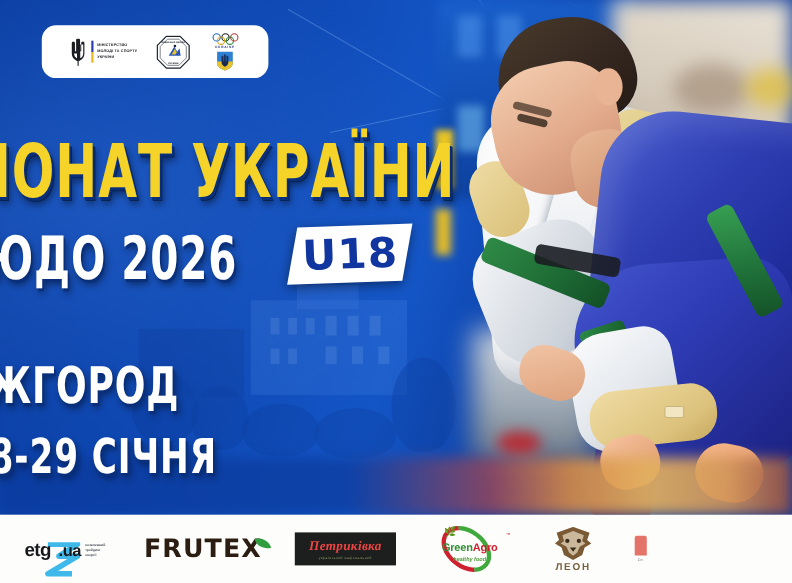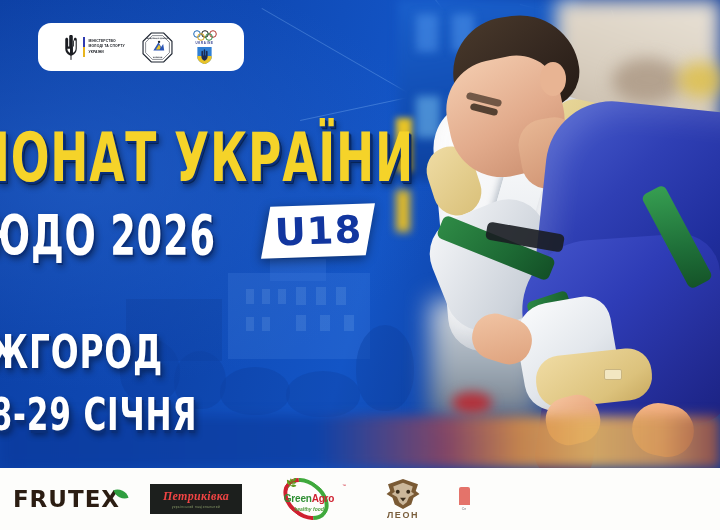--- a/index.html
+++ b/index.html
@@ -368,20 +368,32 @@
     <div class="hl-city">УЖГОРОД</div>
     <div class="hl-dates">28-29 СІЧНЯ</div>
   </div>
 
   <div id="u18">
     <span>U18</span>
   </div>
 
   <div id="sponsors">
 
+    <div class="sp etg">
+      <div class="etg-wrap">
+        <svg class="etg-z" viewBox="0 0 40 38">
+          <path d="M4 2h32l-20 13h20L4 34h26" fill="none" stroke="#3fb8ea" stroke-width="6" stroke-linejoin="round"></path>
+        </svg>
+        <div class="etg-t1">etg</div>
+        <div class="etg-t2">.ua</div>
+        <div class="etg-note">незалежний
+трейдинг
+енергії</div>
+      </div>
+    </div>
 
     <div class="sp frutex">
       <div class="fx-t">FRUTEX</div>
       <div class="fx-leaf"></div>
     </div>
 
     <div class="sp petr">
       <div class="petr-box">
         <div class="petr-t">Петриківка</div>
         <div class="petr-s">український національний</div>

